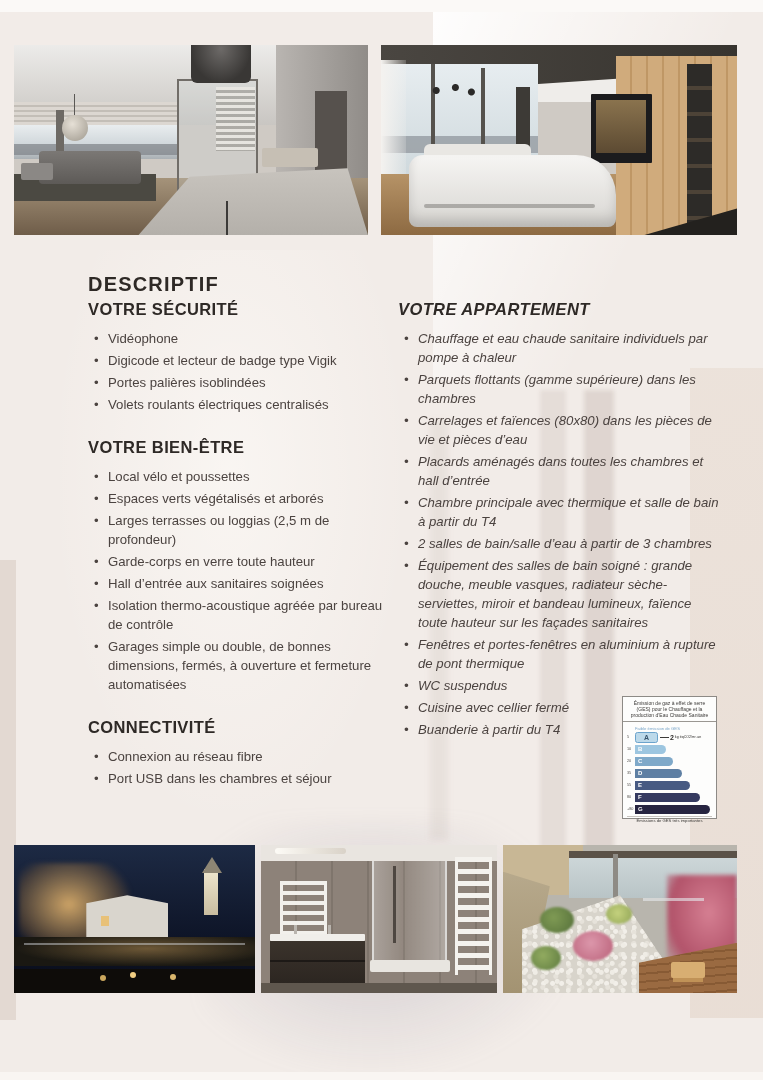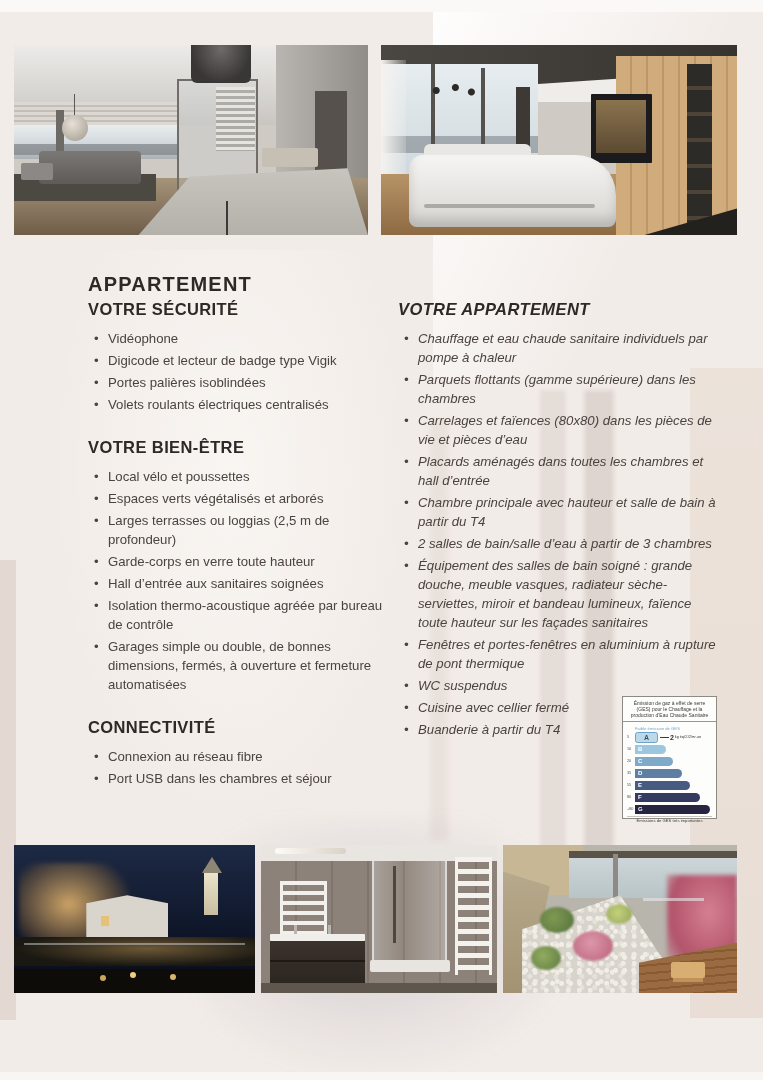--- a/index.html
+++ b/index.html
@@ -133,21 +133,21 @@
   <div style="right:24%;top:26%;width:17%;height:36%;background:#1b1b1d;border-radius:1px;"></div>
   <div style="right:25.5%;top:29%;width:14%;height:28%;background:linear-gradient(180deg,#8a734e,#5c4a32);"></div>
   <div style="right:7%;top:10%;width:7%;height:84%;background:repeating-linear-gradient(180deg,#2d2b28 0 22px,#4d4337 22px 26px);"></div>
   <div style="left:10%;top:20%;width:18%;height:8%;background:radial-gradient(circle at 30% 50%,#2b2a28 3px,transparent 4px),radial-gradient(circle at 60% 30%,#2b2a28 3px,transparent 4px),radial-gradient(circle at 85% 60%,#2b2a28 3px,transparent 4px);"></div>
   <div style="left:12%;top:52%;width:30%;height:14%;background:#e9e7e3;border-radius:6px 6px 2px 2px;"></div>
   <div style="left:8%;bottom:4%;width:58%;height:38%;background:linear-gradient(180deg,#f6f5f3,#d8d6d2);border-radius:14px 40px 8px 8px;box-shadow:inset 0 -8px 12px rgba(0,0,0,.15);"></div>
   <div style="left:12%;bottom:14%;width:48%;height:4px;background:rgba(120,118,114,.5);border-radius:2px;"></div>
   <div style="right:0;bottom:0;width:26%;height:14%;clip-path:polygon(0 100%,100% 0,100% 100%);background:#23211e;"></div>
 </div>
 
-<h1 class="page-title">APPARTEMENT</h1>
+<h1 class="page-title">DESCRIPTIF</h1>
 
 <div class="col col-left">
   <section>
     <h2>VOTRE SÉCURITÉ</h2>
     <ul>
         <li>Vidéophone</li>
         <li>Digicode et lecteur de badge type Vigik</li>
         <li>Portes palières isoblindées</li>
         <li>Volets roulants électriques centralisés</li>
       </ul>
@@ -174,21 +174,21 @@
 </div>
 
 <div class="col col-right">
   <section>
     <h2>VOTRE APPARTEMENT</h2>
     <ul>
         <li>Chauffage et eau chaude sanitaire individuels par pompe à chaleur</li>
         <li>Parquets flottants (gamme supérieure) dans les chambres</li>
         <li>Carrelages et faïences (80x80) dans les pièces de vie et pièces d’eau</li>
         <li>Placards aménagés dans toutes les chambres et hall d’entrée</li>
-        <li>Chambre principale avec hauteur et salle de bain à partir du T4</li>
+        <li>Chambre principale avec thermique et salle de bain à partir du T4</li>
         <li>2 salles de bain/salle d’eau à partir de 3 chambres</li>
         <li>Équipement des salles de bain soigné : grande douche, meuble vasques, radiateur sèche-serviettes, miroir et bandeau lumineux, faïence toute hauteur sur les façades sanitaires</li>
         <li>Fenêtres et portes-fenêtres en aluminium à rupture de pont thermique</li>
         <li>WC suspendus</li>
         <li>Cuisine avec cellier fermé</li>
         <li>Buanderie à partir du T4</li>
       </ul>
   </section>
 </div>
 

